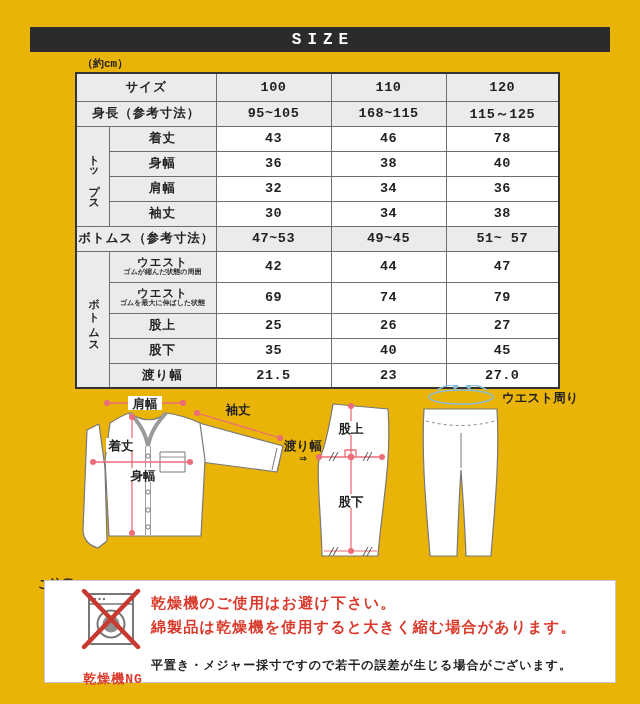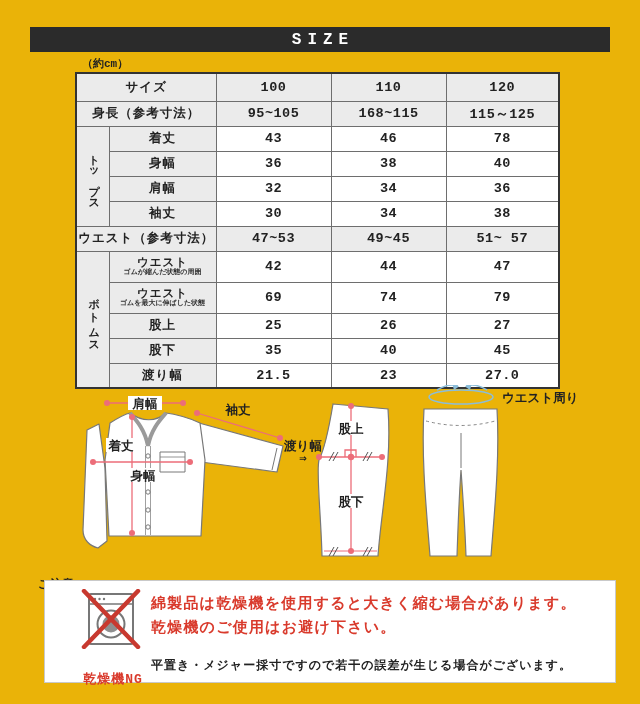--- a/index.html
+++ b/index.html
@@ -81,21 +81,21 @@
       <td class="val">34</td>
       <td class="val">36</td>
     </tr>
     <tr class="h25">
       <td class="gray lbl">袖丈</td>
       <td class="val">30</td>
       <td class="val">34</td>
       <td class="val">38</td>
     </tr>
     <tr class="h25">
-      <td colspan="2" class="gray lbl">ウエスト（参考寸法）</td>
+      <td colspan="2" class="gray lbl">ボトムス（参考寸法）</td>
       <td class="gray val">47~53</td>
       <td class="gray val">49~45</td>
       <td class="gray val">51~ 57</td>
     </tr>
     <tr class="h31">
       <td rowspan="5" class="gray vtext">ボトムス</td>
       <td class="gray">
         <span class="mainlbl">ウエスト</span>
         <span class="sub">ゴムが縮んだ状態の周囲</span>
       </td>
@@ -229,19 +229,19 @@
         <circle cx="30" cy="35" r="13.5" fill="#fff" stroke="#777" stroke-width="2"></circle>
         <circle cx="30" cy="35" r="8.5" fill="#8f8f8f"></circle>
         <g stroke="#c8392f" stroke-width="4.5" stroke-linecap="round">
           <line x1="3" y1="2" x2="57" y2="58"></line>
           <line x1="57" y1="2" x2="3" y2="58"></line>
         </g>
       </svg>
       <div class="ng-label">乾燥機NG</div>
     </div>
     <div class="text-col">
+      <div class="warn">乾燥機のご使用はお避け下さい。</div>
       <div class="warn">綿製品は乾燥機を使用すると大きく縮む場合があります。</div>
-      <div class="warn">乾燥機のご使用はお避け下さい。</div>
       <div class="note">平置き・メジャー採寸ですので若干の誤差が生じる場合がございます。</div>
     </div>
   </div>
 
 </div>
 
 </body></html>

